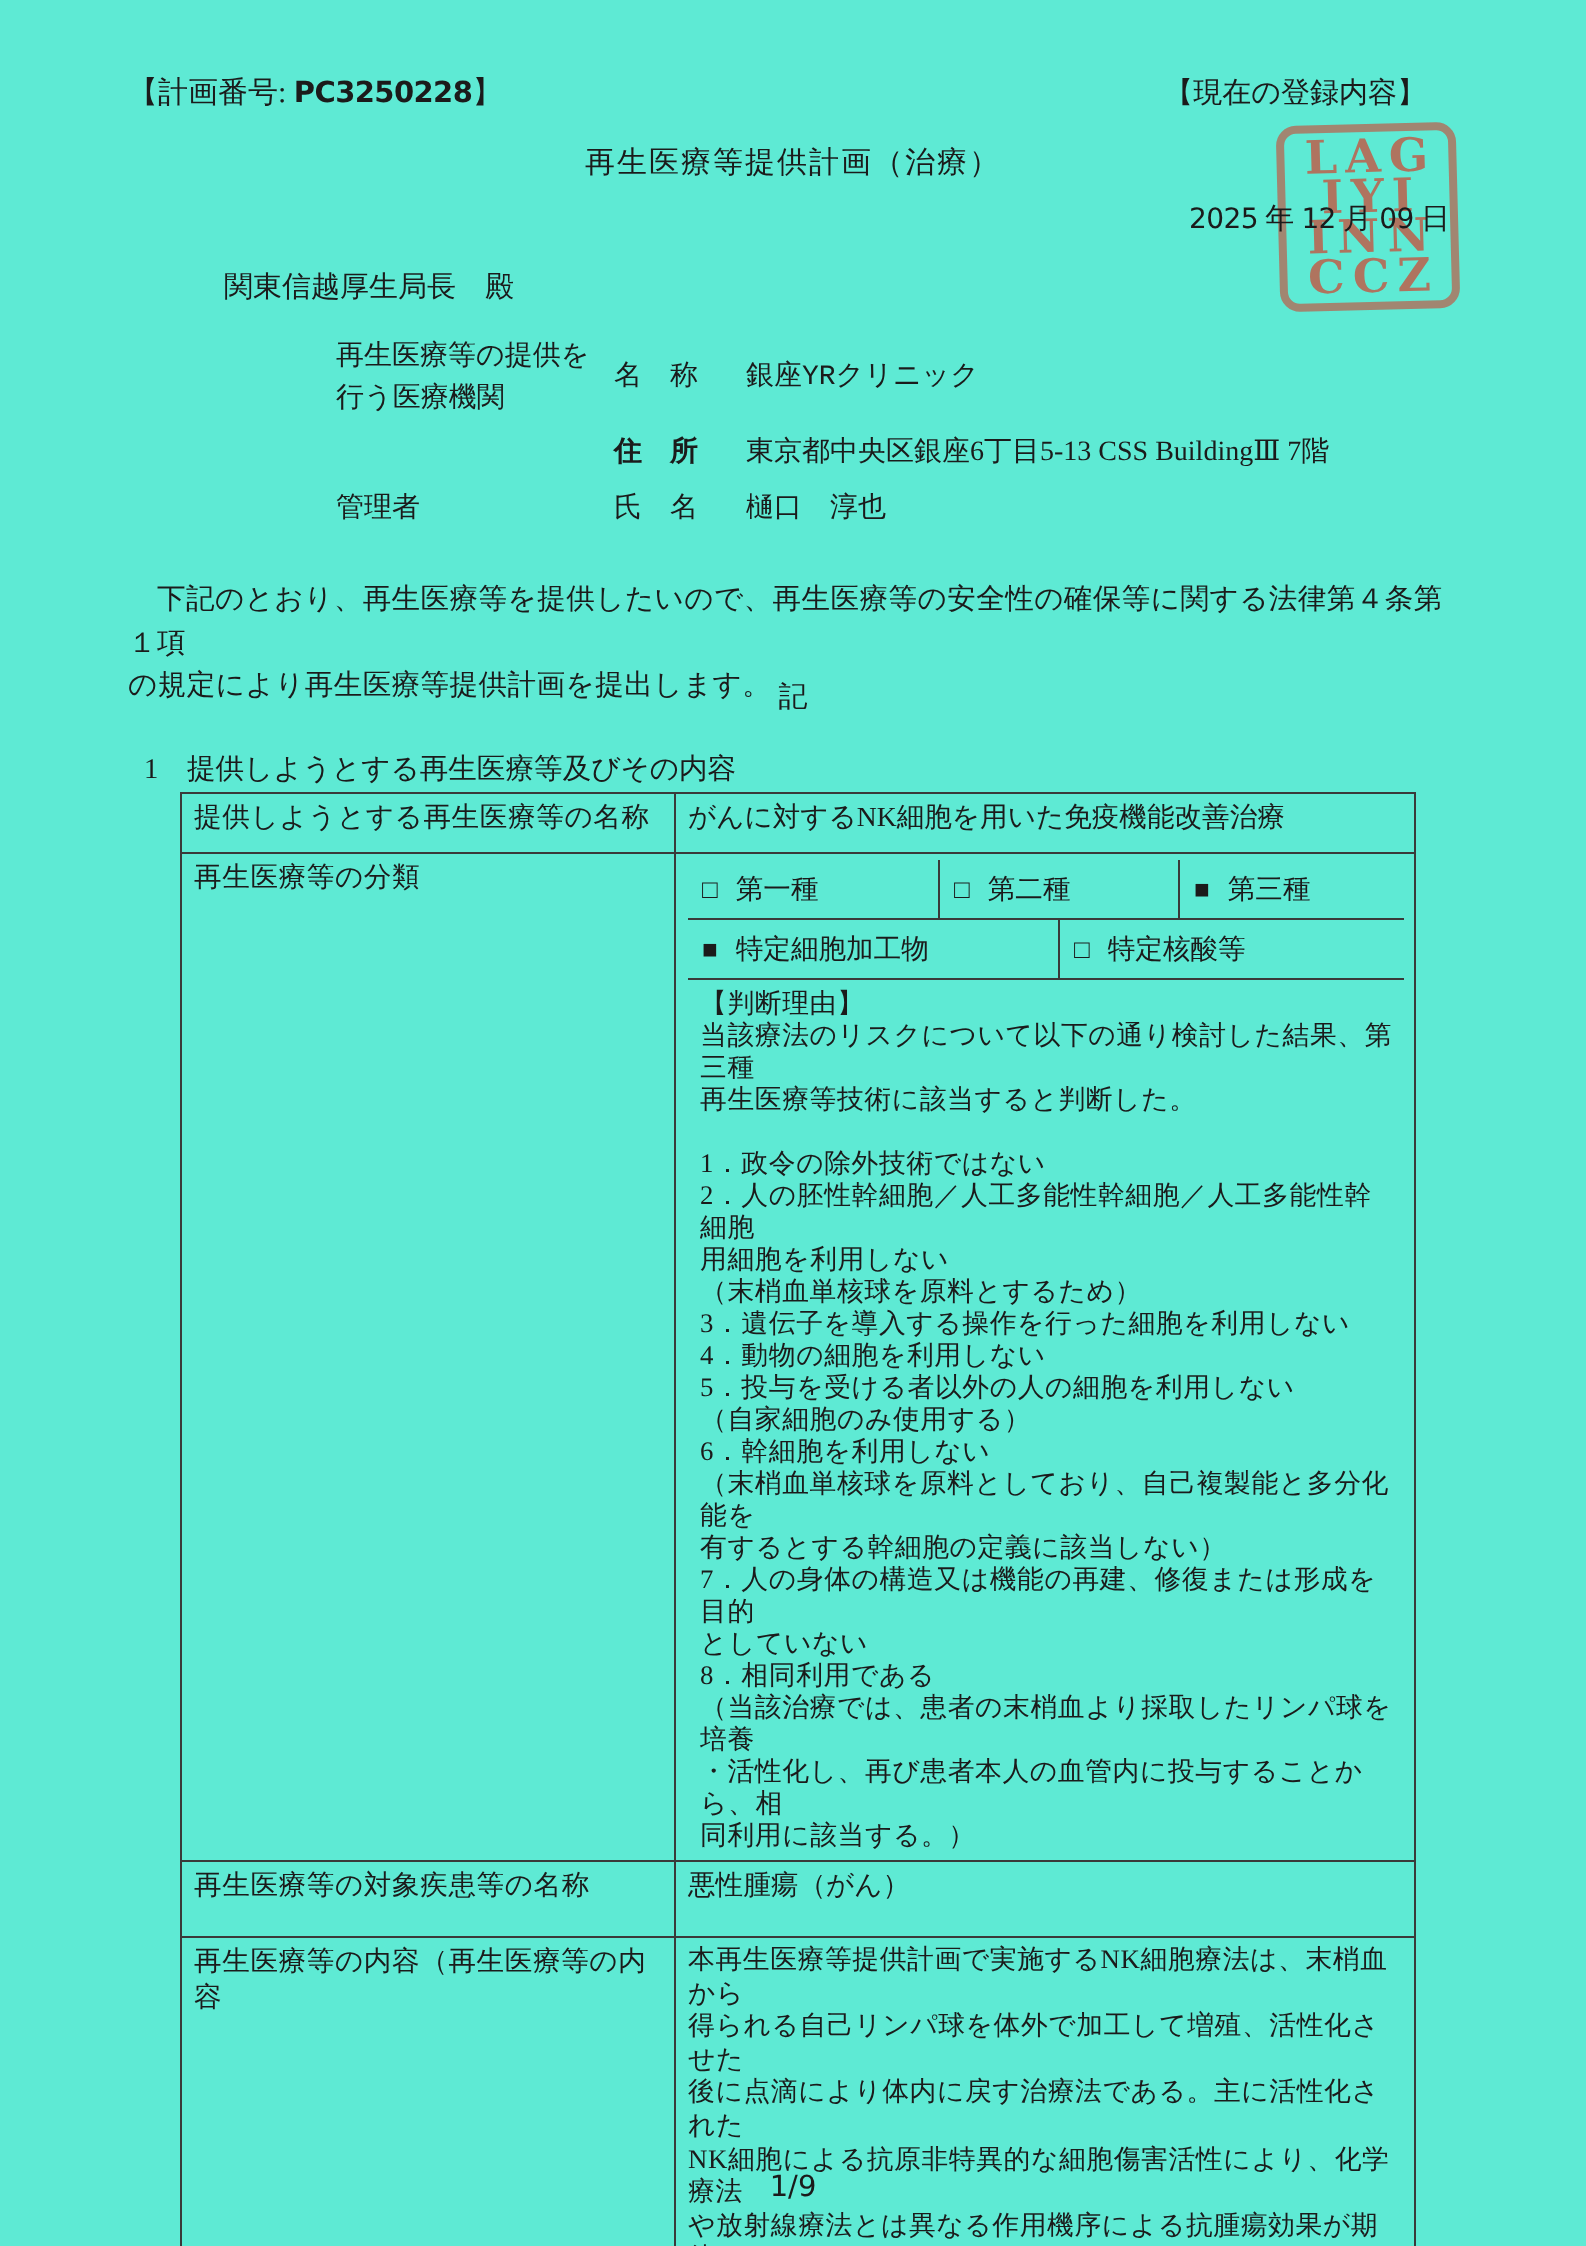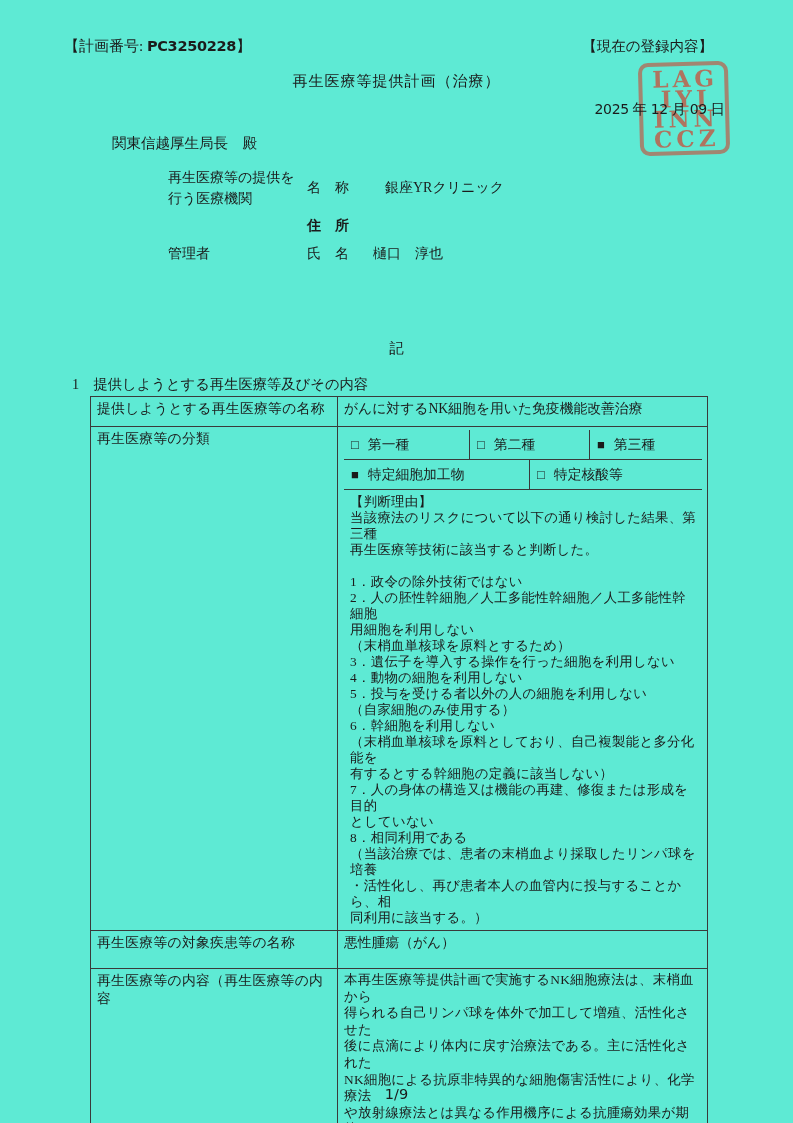--- a/index.html
+++ b/index.html
@@ -35,21 +35,21 @@
     color:rgba(198,82,62,0.78);
     font-family:"DejaVu Serif","Liberation Serif",serif;
     font-weight:bold; font-size:23px; line-height:20px; letter-spacing:4px;
     text-indent:4px;
   }
   .addressee { left:64px; top:134px; font-size:14.5px;margin-left:48px; }
 
   .prov-l1 { left:168px; top:169px; font-size:14px; }
   .prov-l2 { left:168px; top:190px; font-size:14px; }
   .fld-name-l { left:307px; top:179px; font-size:14px; }
-  .fld-name-v { left:385px; top:179px; font-size:14px; }
+  .fld-name-v { left:373px; top:179px; font-size:14px;font-family:Liberation Mono, monospace; }
   .fld-addr-l { left:307px; top:217px; font-size:14px;font-weight:bold; }
   .fld-addr-v { left:373px; top:217px; font-size:14px; }
   .mgr-l      { left:168px; top:245px; font-size:14px; }
   .fld-mgr-l  { left:307px; top:245px; font-size:14px; }
   .fld-mgr-v  { left:373px; top:245px; font-size:14px; }
 
   .body-par {
     left:64px; top:290px; width:668px;
     font-size:14.3px; line-height:21.5px; letter-spacing:0.2px;
     white-space:pre-wrap;
@@ -115,24 +115,27 @@
     <div>CCZ</div>
   </div>
 
   <div class="abs addressee">関東信越厚生局長　殿</div>
 
   <div class="abs prov-l1">再生医療等の提供を</div>
   <div class="abs prov-l2">行う医療機関</div>
   <div class="abs fld-name-l">名　称</div>
   <div class="abs fld-name-v">銀座YRクリニック</div>
   <div class="abs fld-addr-l">住　所</div>
+  <div class="abs fld-addr-v">東京都中央区銀座6丁目5-13 CSS BuildingⅢ 7階</div>
   <div class="abs mgr-l">管理者</div>
   <div class="abs fld-mgr-l">氏　名</div>
   <div class="abs fld-mgr-v">樋口　淳也</div>
 
+  <div class="abs body-par">　下記のとおり、再生医療等を提供したいので、再生医療等の安全性の確保等に関する法律第４条第１項
+の規定により再生医療等提供計画を提出します。</div>
   <div class="abs ki">記</div>
   <div class="abs sec-head">1　提供しようとする再生医療等及びその内容</div>
 
   <div class="abs tbl-wrap">
     <table class="main">
       <colgroup>
           <col style="width:247px">
           <col>
         </colgroup>
       <tbody>

